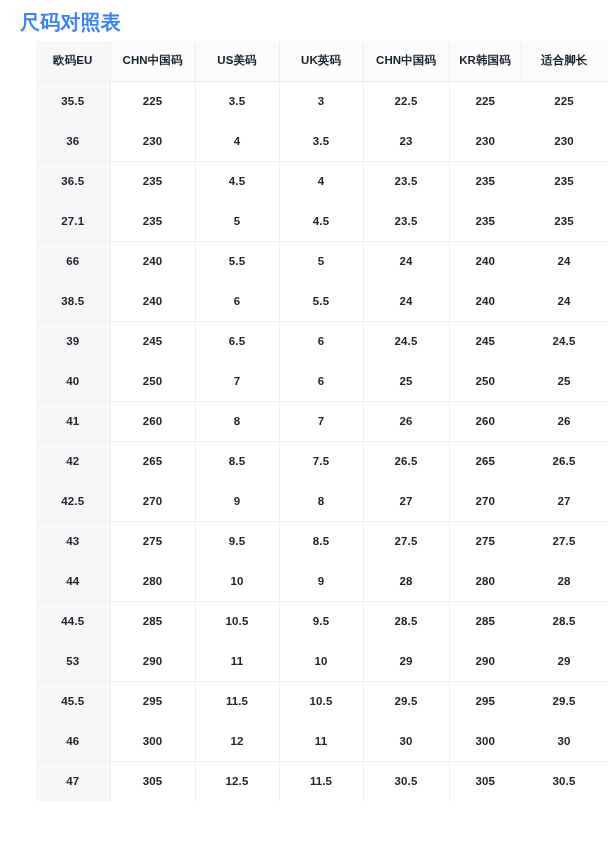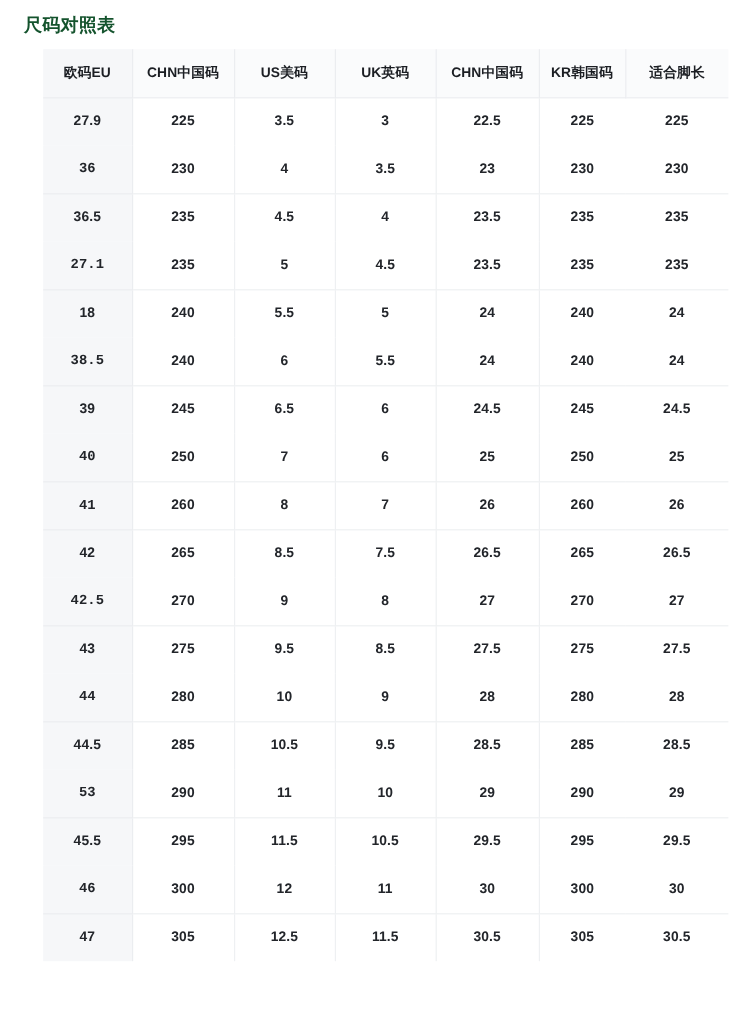--- a/index.html
+++ b/index.html
@@ -21,24 +21,24 @@
     width: 611px;
     height: 841px;
     overflow: hidden;
   }
 
   
   .page-title {
     position: absolute;
     left: 20px;
     top: 11px;
-    font-size: 15px;
+    font-size: 20px;
     font-weight: bold;
     letter-spacing: 0.2px;
-    color: #14532d;
+    color: #3b82f6;
     line-height: 22px;
   }
 
   
   .size-table-wrap {
     position: absolute;
     left: 36px;
     top: 41px;
     width: 571px;
   }
@@ -106,21 +106,20 @@
   table.size-table tbody td.last {
     border-right: none;
   }
 
   
   table.size-table tbody tr.pair-end td {
     border-bottom: 1px solid #eef0f2;
   }
   table.size-table tbody tr.pair-end td.first {
     border-bottom: 1px solid #ebedf0;
-    font-family: Liberation Mono, monospace;
   }
 </style>
 </head>
 <body>
 
 <div id="page">
 
   <div class="page-title">尺码对照表</div>
 
   <div class="size-table-wrap">
@@ -140,21 +139,21 @@
           <th>CHN中国码</th>
           <th>US美码</th>
           <th>UK英码</th>
           <th>CHN中国码</th>
           <th>KR韩国码</th>
           <th class="last">适合脚长</th>
         </tr>
       </thead>
       <tbody id="table-body">
           <tr>
-            <td class="first">27.9</td>
+            <td class="first">35.5</td>
             <td>225</td>
             <td>3.5</td>
             <td>3</td>
             <td>22.5</td>
             <td class="nodiv">225</td>
             <td class="last">225</td>
           </tr>
           <tr class="pair-end">
             <td class="first">36</td>
             <td>230</td>
@@ -176,21 +175,21 @@
           <tr class="pair-end">
             <td class="first">27.1</td>
             <td>235</td>
             <td>5</td>
             <td>4.5</td>
             <td>23.5</td>
             <td class="nodiv">235</td>
             <td class="last">235</td>
           </tr>
           <tr>
-            <td class="first">18</td>
+            <td class="first">66</td>
             <td>240</td>
             <td>5.5</td>
             <td>5</td>
             <td>24</td>
             <td class="nodiv">240</td>
             <td class="last">24</td>
           </tr>
           <tr class="pair-end">
             <td class="first">38.5</td>
             <td>240</td>

